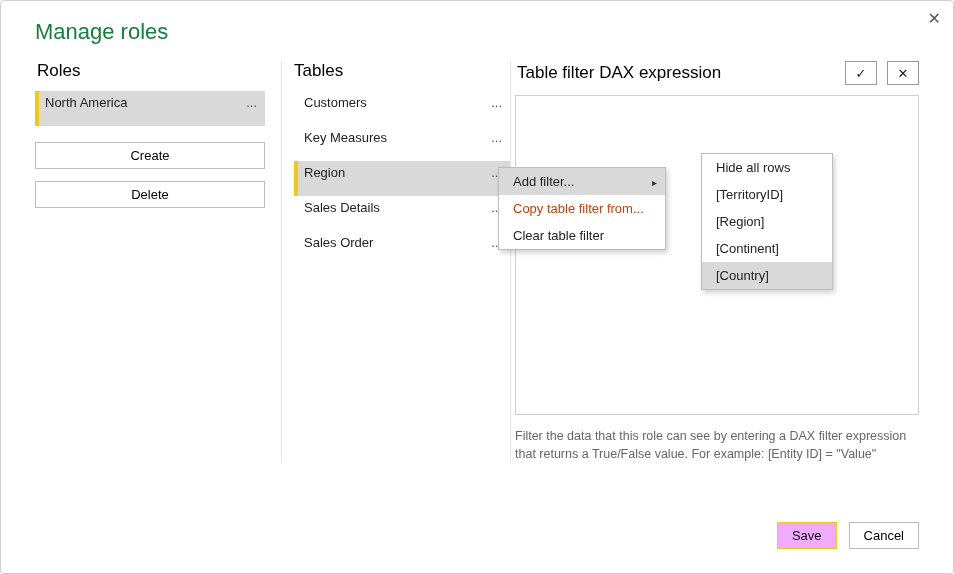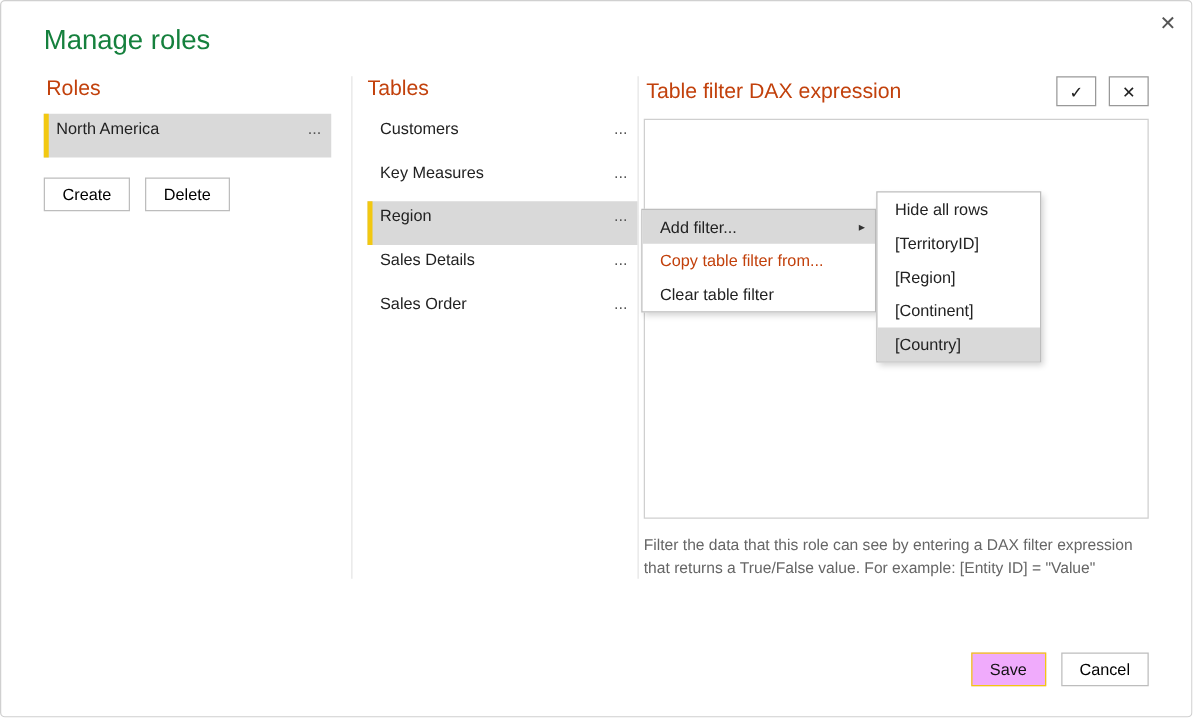--- a/index.html
+++ b/index.html
@@ -37,21 +37,21 @@
   .col {
     display: flex;
     flex-direction: column;
   }
   .col-roles { width: 230px; }
   .col-tables { width: 230px; margin-left: 16px; border-left: 1px solid #e5e5e5; border-right: 1px solid #e5e5e5; }
   .col-dax { flex: 1; margin-left: 4px; }
 
   .sec-header {
     font-size: 17px;
-    color: #c2410c;
+    color: #000000;
     margin-bottom: 10px;
     padding-left: 2px;
   }
   .col-tables .sec-header, .col-tables .list { padding-left: 12px; padding-right: 0; }
 
   .list { }
   .list-row {
     position: relative;
     height: 35px;
     line-height: 24px;
@@ -68,20 +68,21 @@
     width: 4px; background: #f2c811;
   }
   .list-row .ell {
     position: absolute; right: 8px; top: 0;
     color: #555;
   }
 
   .role-buttons {
     display: flex; gap: 12px;
     margin-top: 16px;
+    flex-direction: column;
   }
   .btn {
     border: 1px solid #bdbdbd;
     background: #fff;
     font-size: 13px;
     padding: 5px 14px;
     cursor: pointer;
   }
   .btn.primary {
     background: #f0abfc;
@@ -138,21 +139,21 @@
     cursor: default;
     white-space: nowrap;
   }
   .ctx-item.hover { background: #d9d9d9; }
   .ctx-item.disabled { color: #c2410c; }
   .ctx-item .chev {
     position: absolute; right: 8px; top: 50%;
     transform: translateY(-50%);
     font-size: 10px; color: #333;
   }
-  .ctx1 { top: 166px; left: 512px; width: 188px; }
+  .ctx1 { top: 166px; left: 497px; width: 168px; }
   .ctx2 { top: 152px; left: 700px; width: 132px; }
 </style>
 </head>
 <body>
 
 <div class="window">
   <div class="close-x">✕</div>
 
   <div class="title">Manage roles</div>
 

